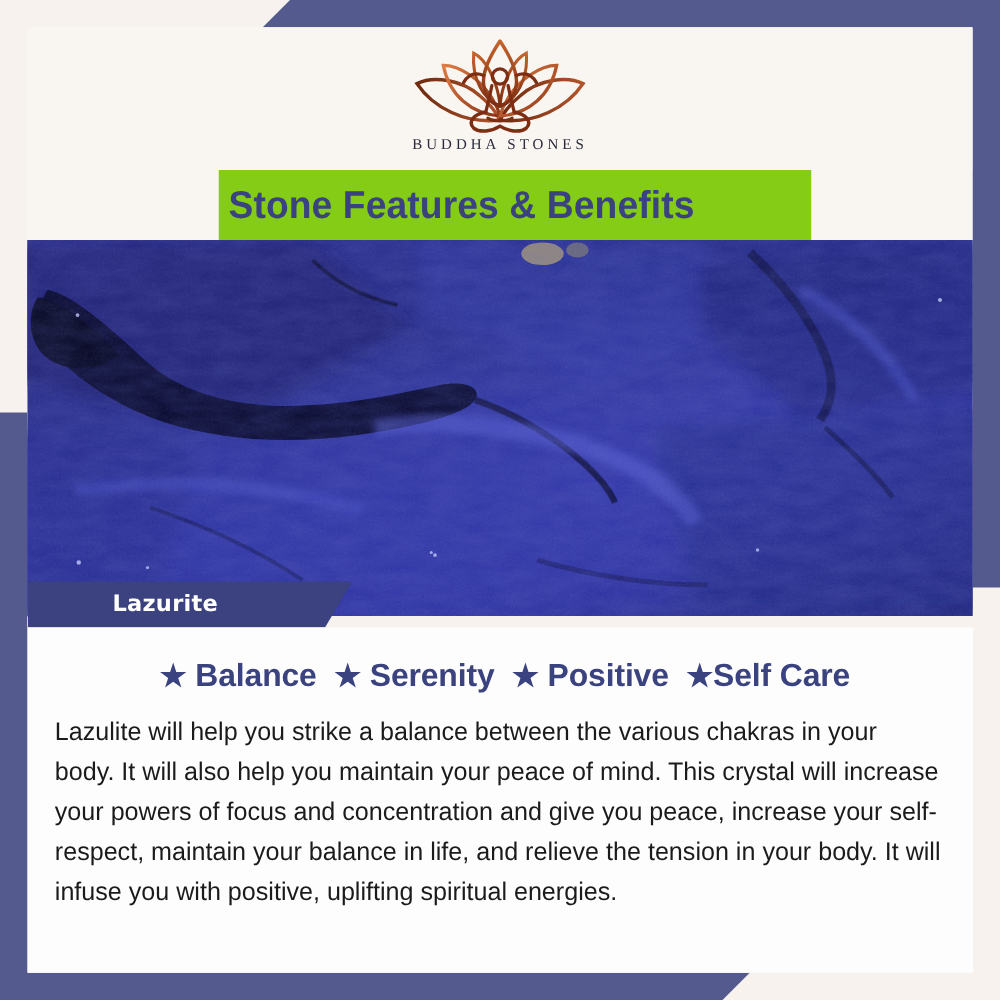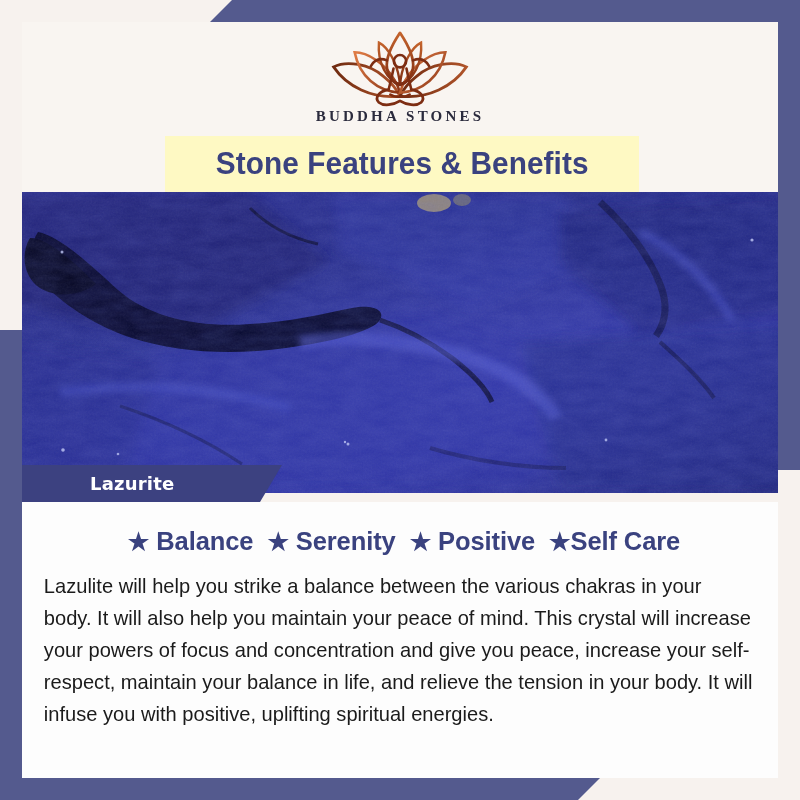--- a/index.html
+++ b/index.html
@@ -89,38 +89,38 @@
 
   .logo-mark {
     width: 162px;
     height: 78px;
     display: block;
   }
 
   .brand-name {
     margin-top: 2px;
     font-family: "Liberation Serif", serif;
-    font-size: 15px;
+    font-size: 12px;
     letter-spacing: 3.2px;
     color: #2b2b3d;
-    font-weight: 700;
+    font-weight: 400;
     white-space: nowrap;
   }
 
   
   .title-plate {
     position: absolute;
-    left: 143px;
+    left: 153px;
     top: 114px;
     width: 474px;
     height: 56px;
-    background: #fef9c3;
+    background: #84cc16;
     display: flex;
     align-items: center;
-    justify-content: center;
+    justify-content: flex-start;
     z-index: 4;
   }
 
   .title-text {
     font-family: "Liberation Sans Narrow", "Liberation Sans", sans-serif;
     font-size: 31px;
     font-weight: 700;
     color: #3a427f;
     letter-spacing: 0.1px;
     transform: scaleX(0.96);

